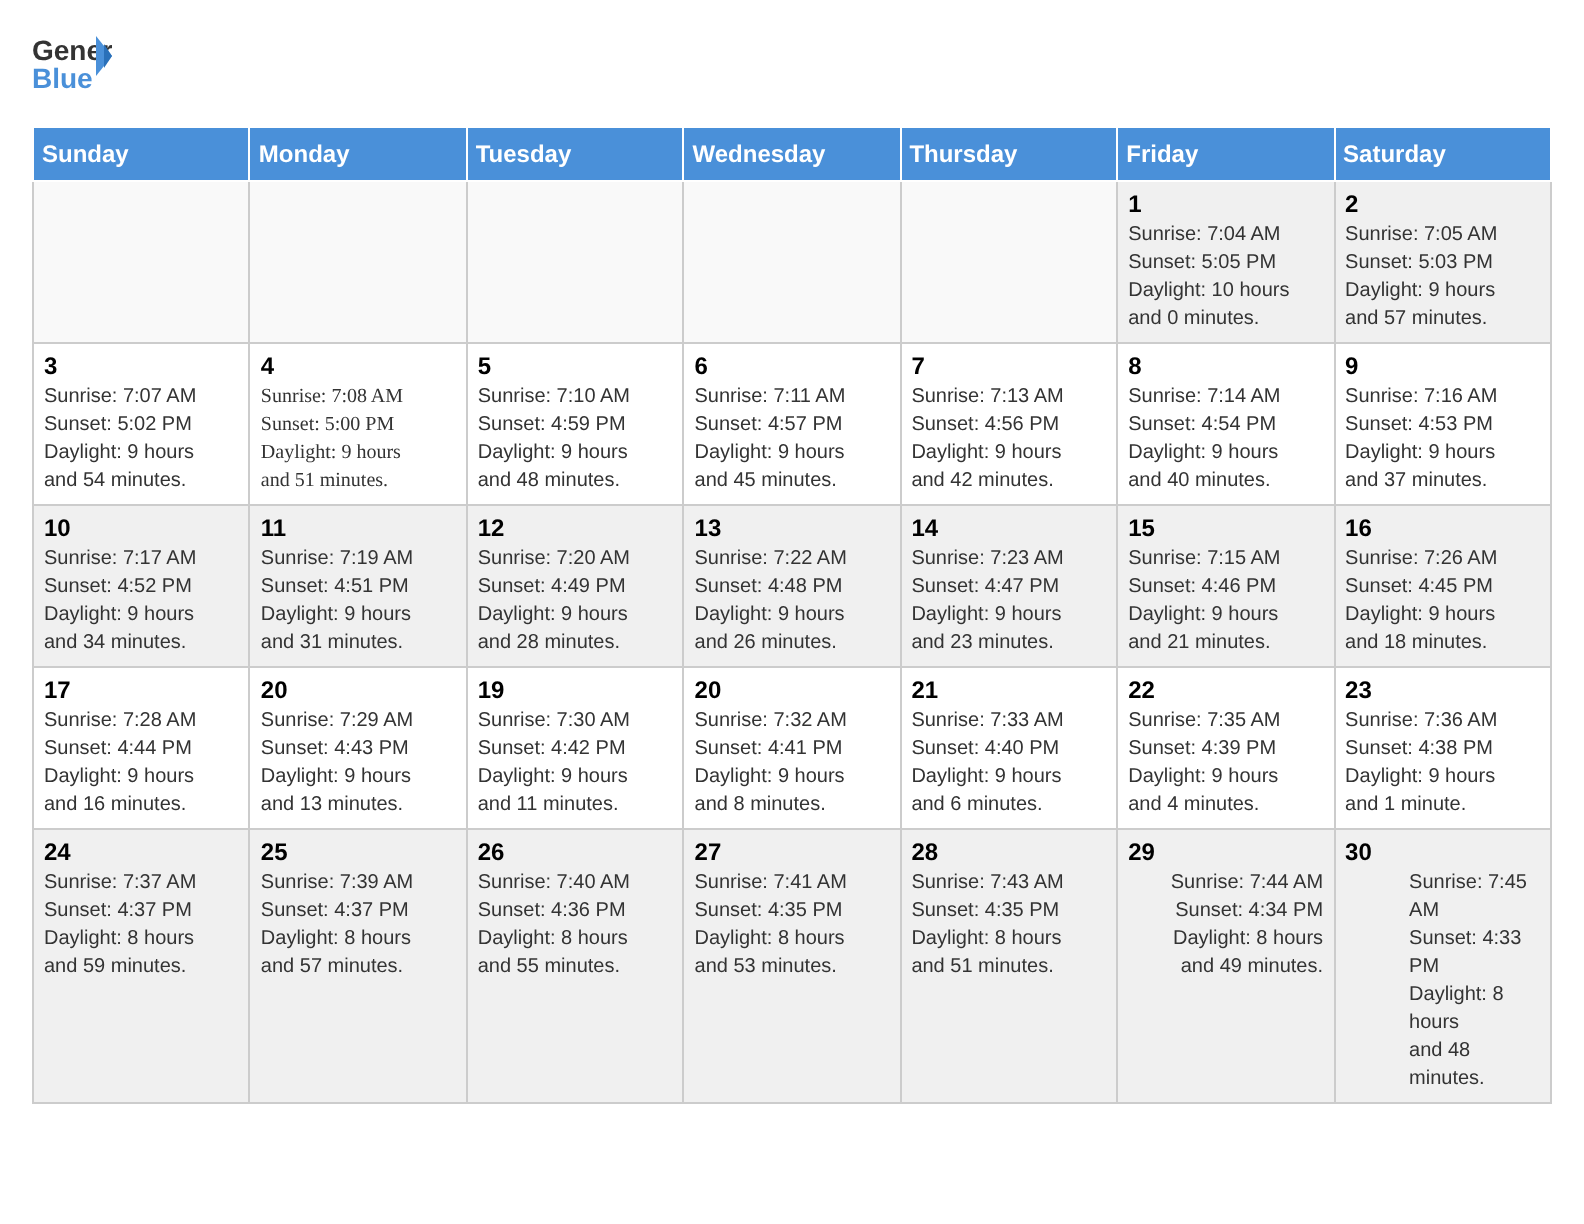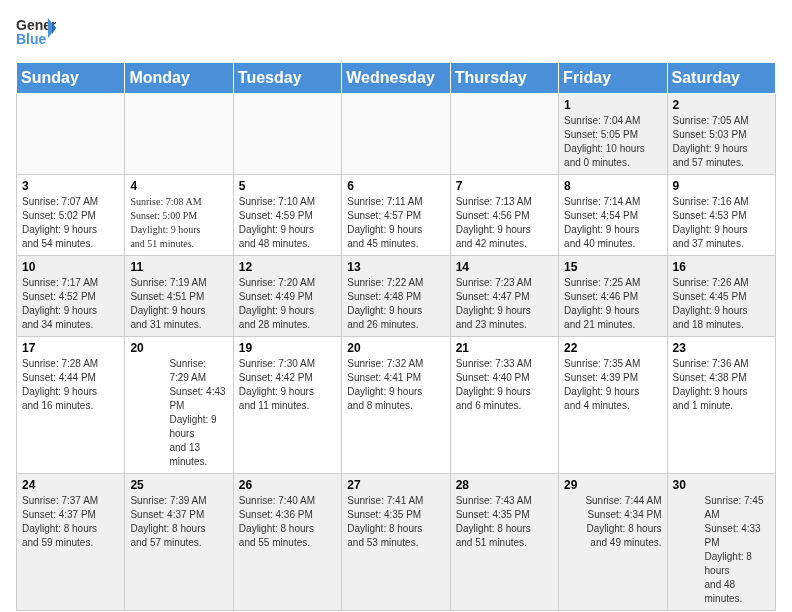--- a/index.html
+++ b/index.html
@@ -21,21 +21,21 @@
       align-items: center;
       gap: 4px;
     }
     .title-area { text-align: right; }
     .main-title { font-size: 36px; font-weight: bold; color: #333; }
     .sub-title { font-size: 16px; color: #555; }
     .calendar { width: 100%; border-collapse: collapse; }
     .calendar th {
       background: #4a90d9;
       color: #fff;
-      font-size: 16px;
+      font-size: 12px;
       font-weight: bold;
       padding: 6px 4px;
       text-align: left;
       border: 1px solid #fff;
     }
     .calendar td {
       border: 1px solid #ccc;
       vertical-align: top;
       padding: 4px 5px;
       width: 108px;
@@ -184,21 +184,21 @@
         </td>
         <td class="shaded">
           <div class="day-number">14</div>
           <div class="day-detail" style="white-space: pre-line;">Sunrise: 7:23 AM
 Sunset: 4:47 PM
 Daylight: 9 hours
 and 23 minutes.</div>
         </td>
         <td class="shaded">
           <div class="day-number">15</div>
-          <div class="day-detail" style="white-space: pre-line;">Sunrise: 7:25 AM
+          <div class="day-detail" style="white-space: pre-line;">Sunrise: 7:15 AM
 Sunset: 4:46 PM
 Daylight: 9 hours
 and 21 minutes.</div>
         </td>
         <td class="shaded">
           <div class="day-number">16</div>
           <div class="day-detail" style="white-space: pre-line;">Sunrise: 7:26 AM
 Sunset: 4:45 PM
 Daylight: 9 hours
 and 18 minutes.</div>
@@ -207,21 +207,21 @@
       <tr>
         <td>
           <div class="day-number">17</div>
           <div class="day-detail" style="white-space: pre-line;">Sunrise: 7:28 AM
 Sunset: 4:44 PM
 Daylight: 9 hours
 and 16 minutes.</div>
         </td>
         <td>
           <div class="day-number">20</div>
-          <div class="day-detail" style="white-space: pre-line; margin-left: 39px;">Sunrise: 7:29 AM
+          <div class="day-detail" style="white-space: pre-line;">Sunrise: 7:29 AM
 Sunset: 4:43 PM
 Daylight: 9 hours
 and 13 minutes.</div>
         </td>
         <td>
           <div class="day-number">19</div>
           <div class="day-detail" style="white-space: pre-line;">Sunrise: 7:30 AM
 Sunset: 4:42 PM
 Daylight: 9 hours
 and 11 minutes.</div>

